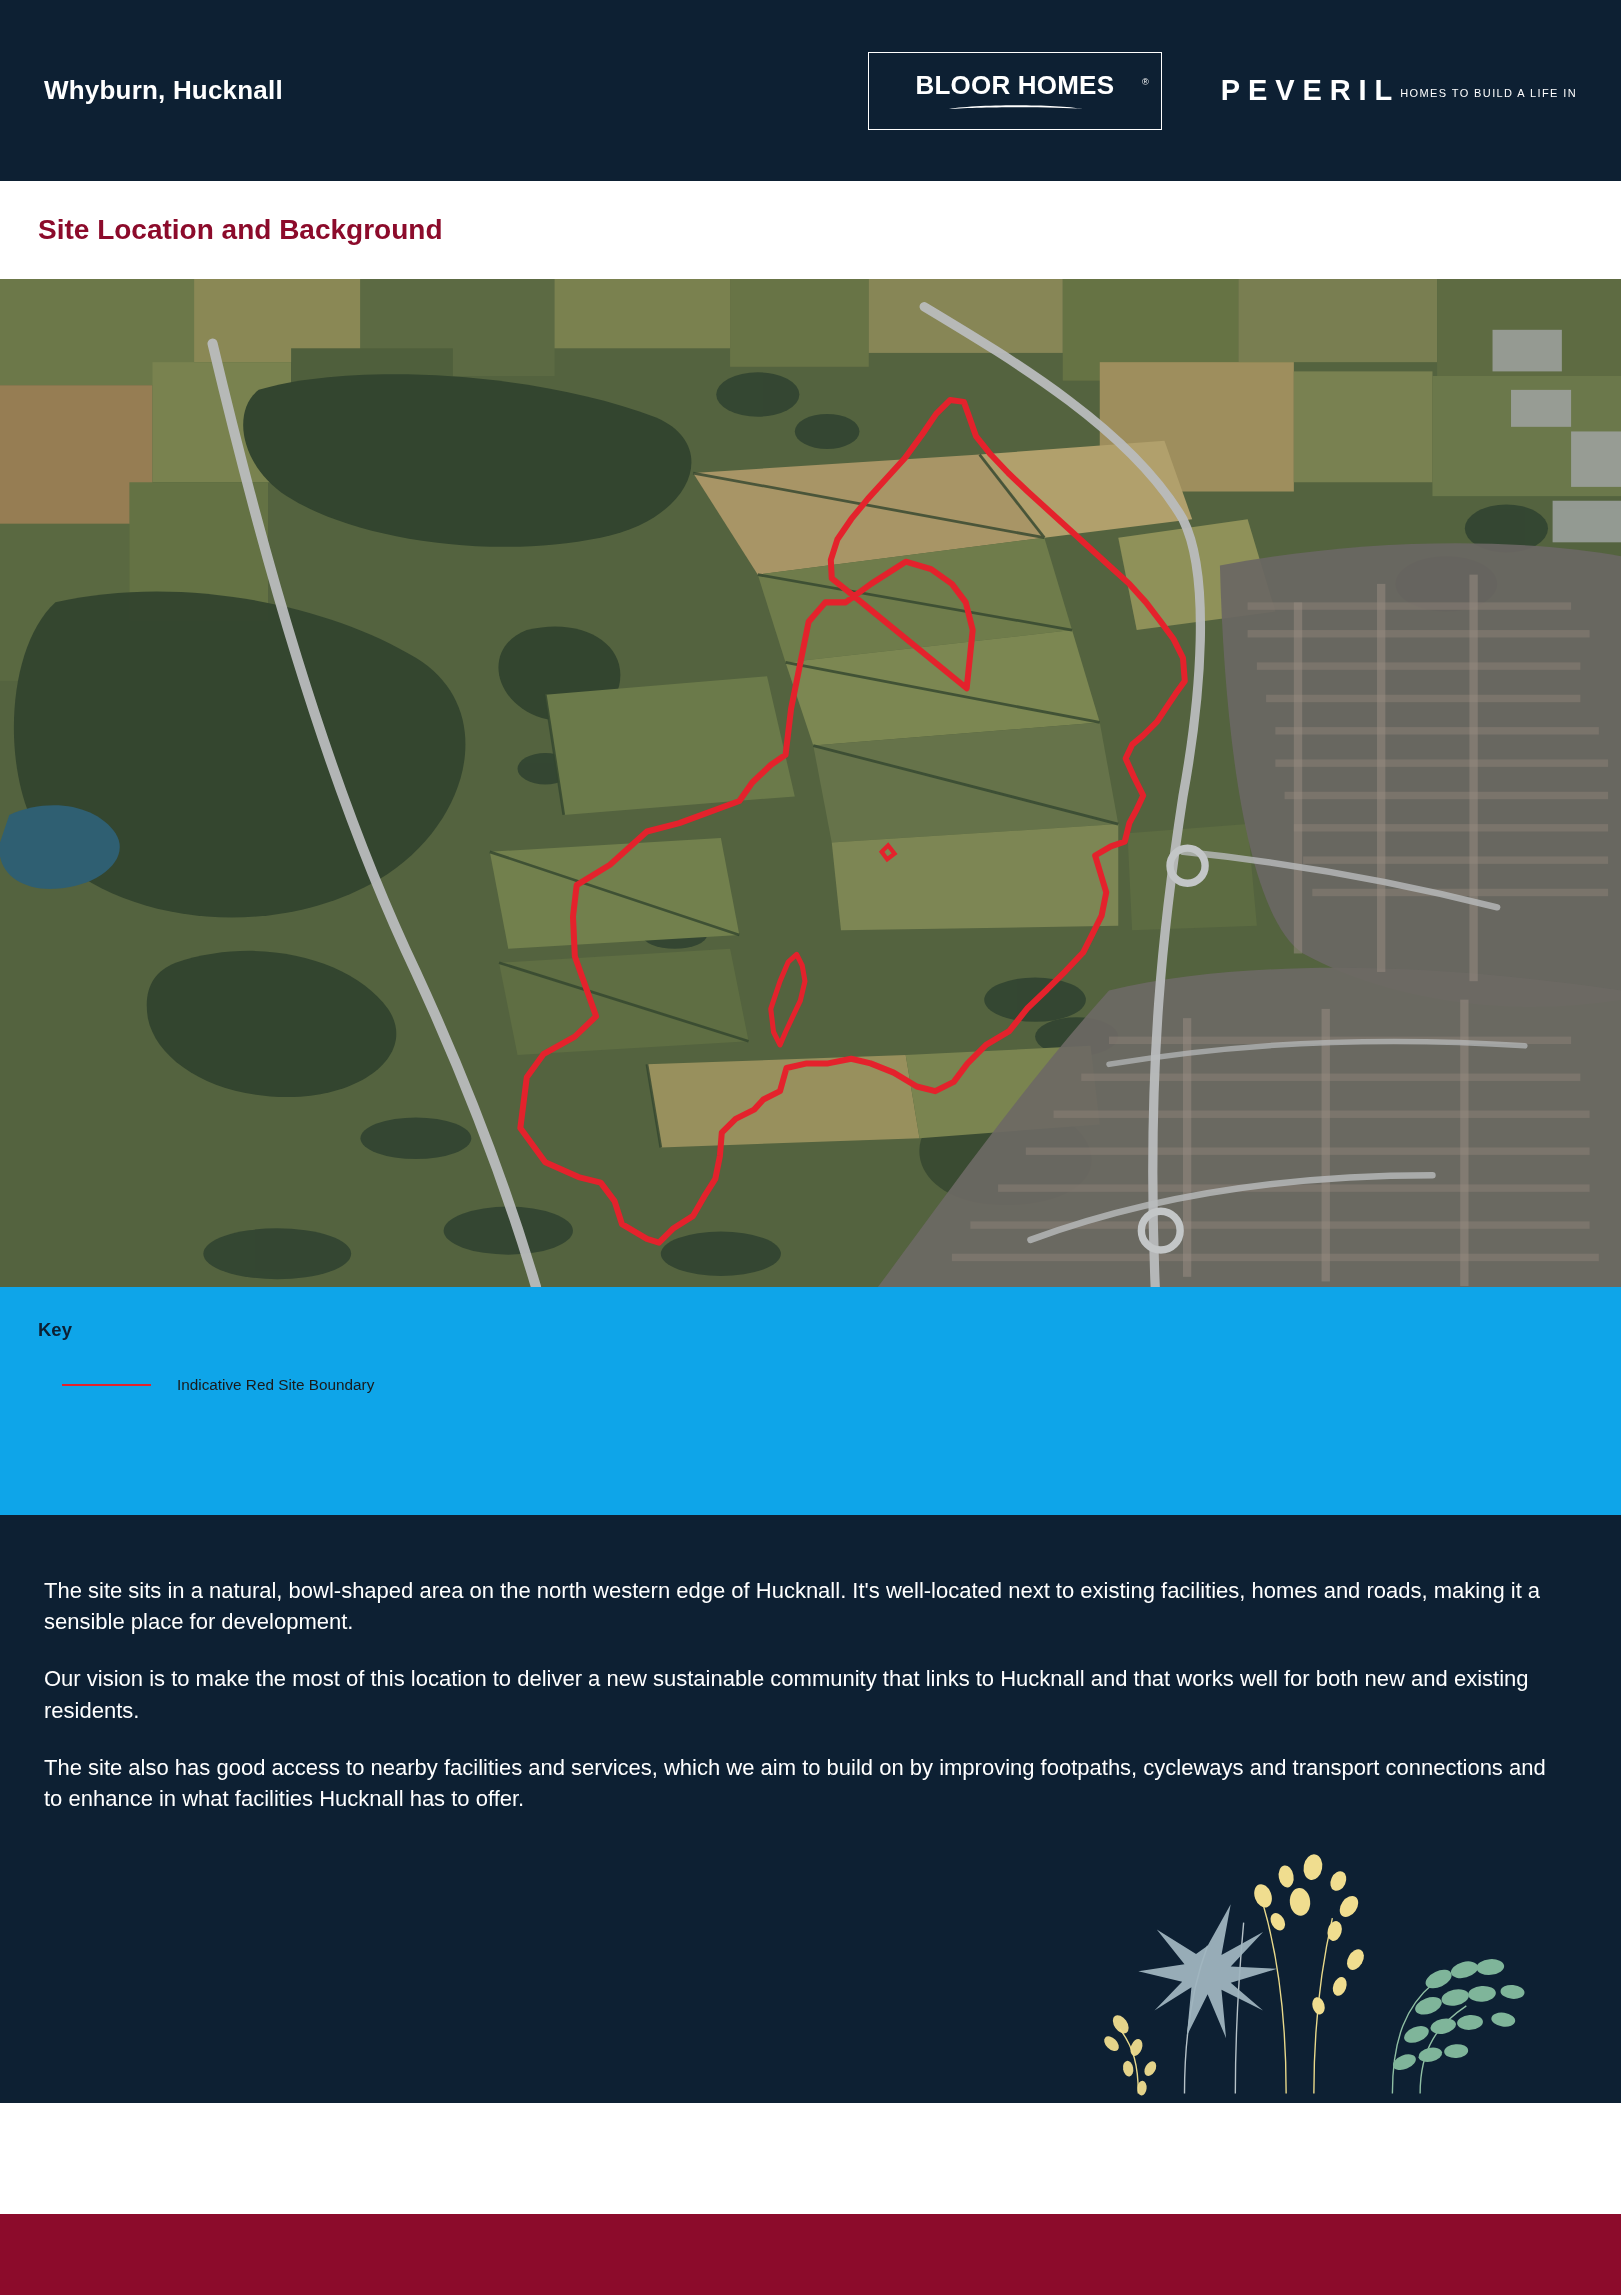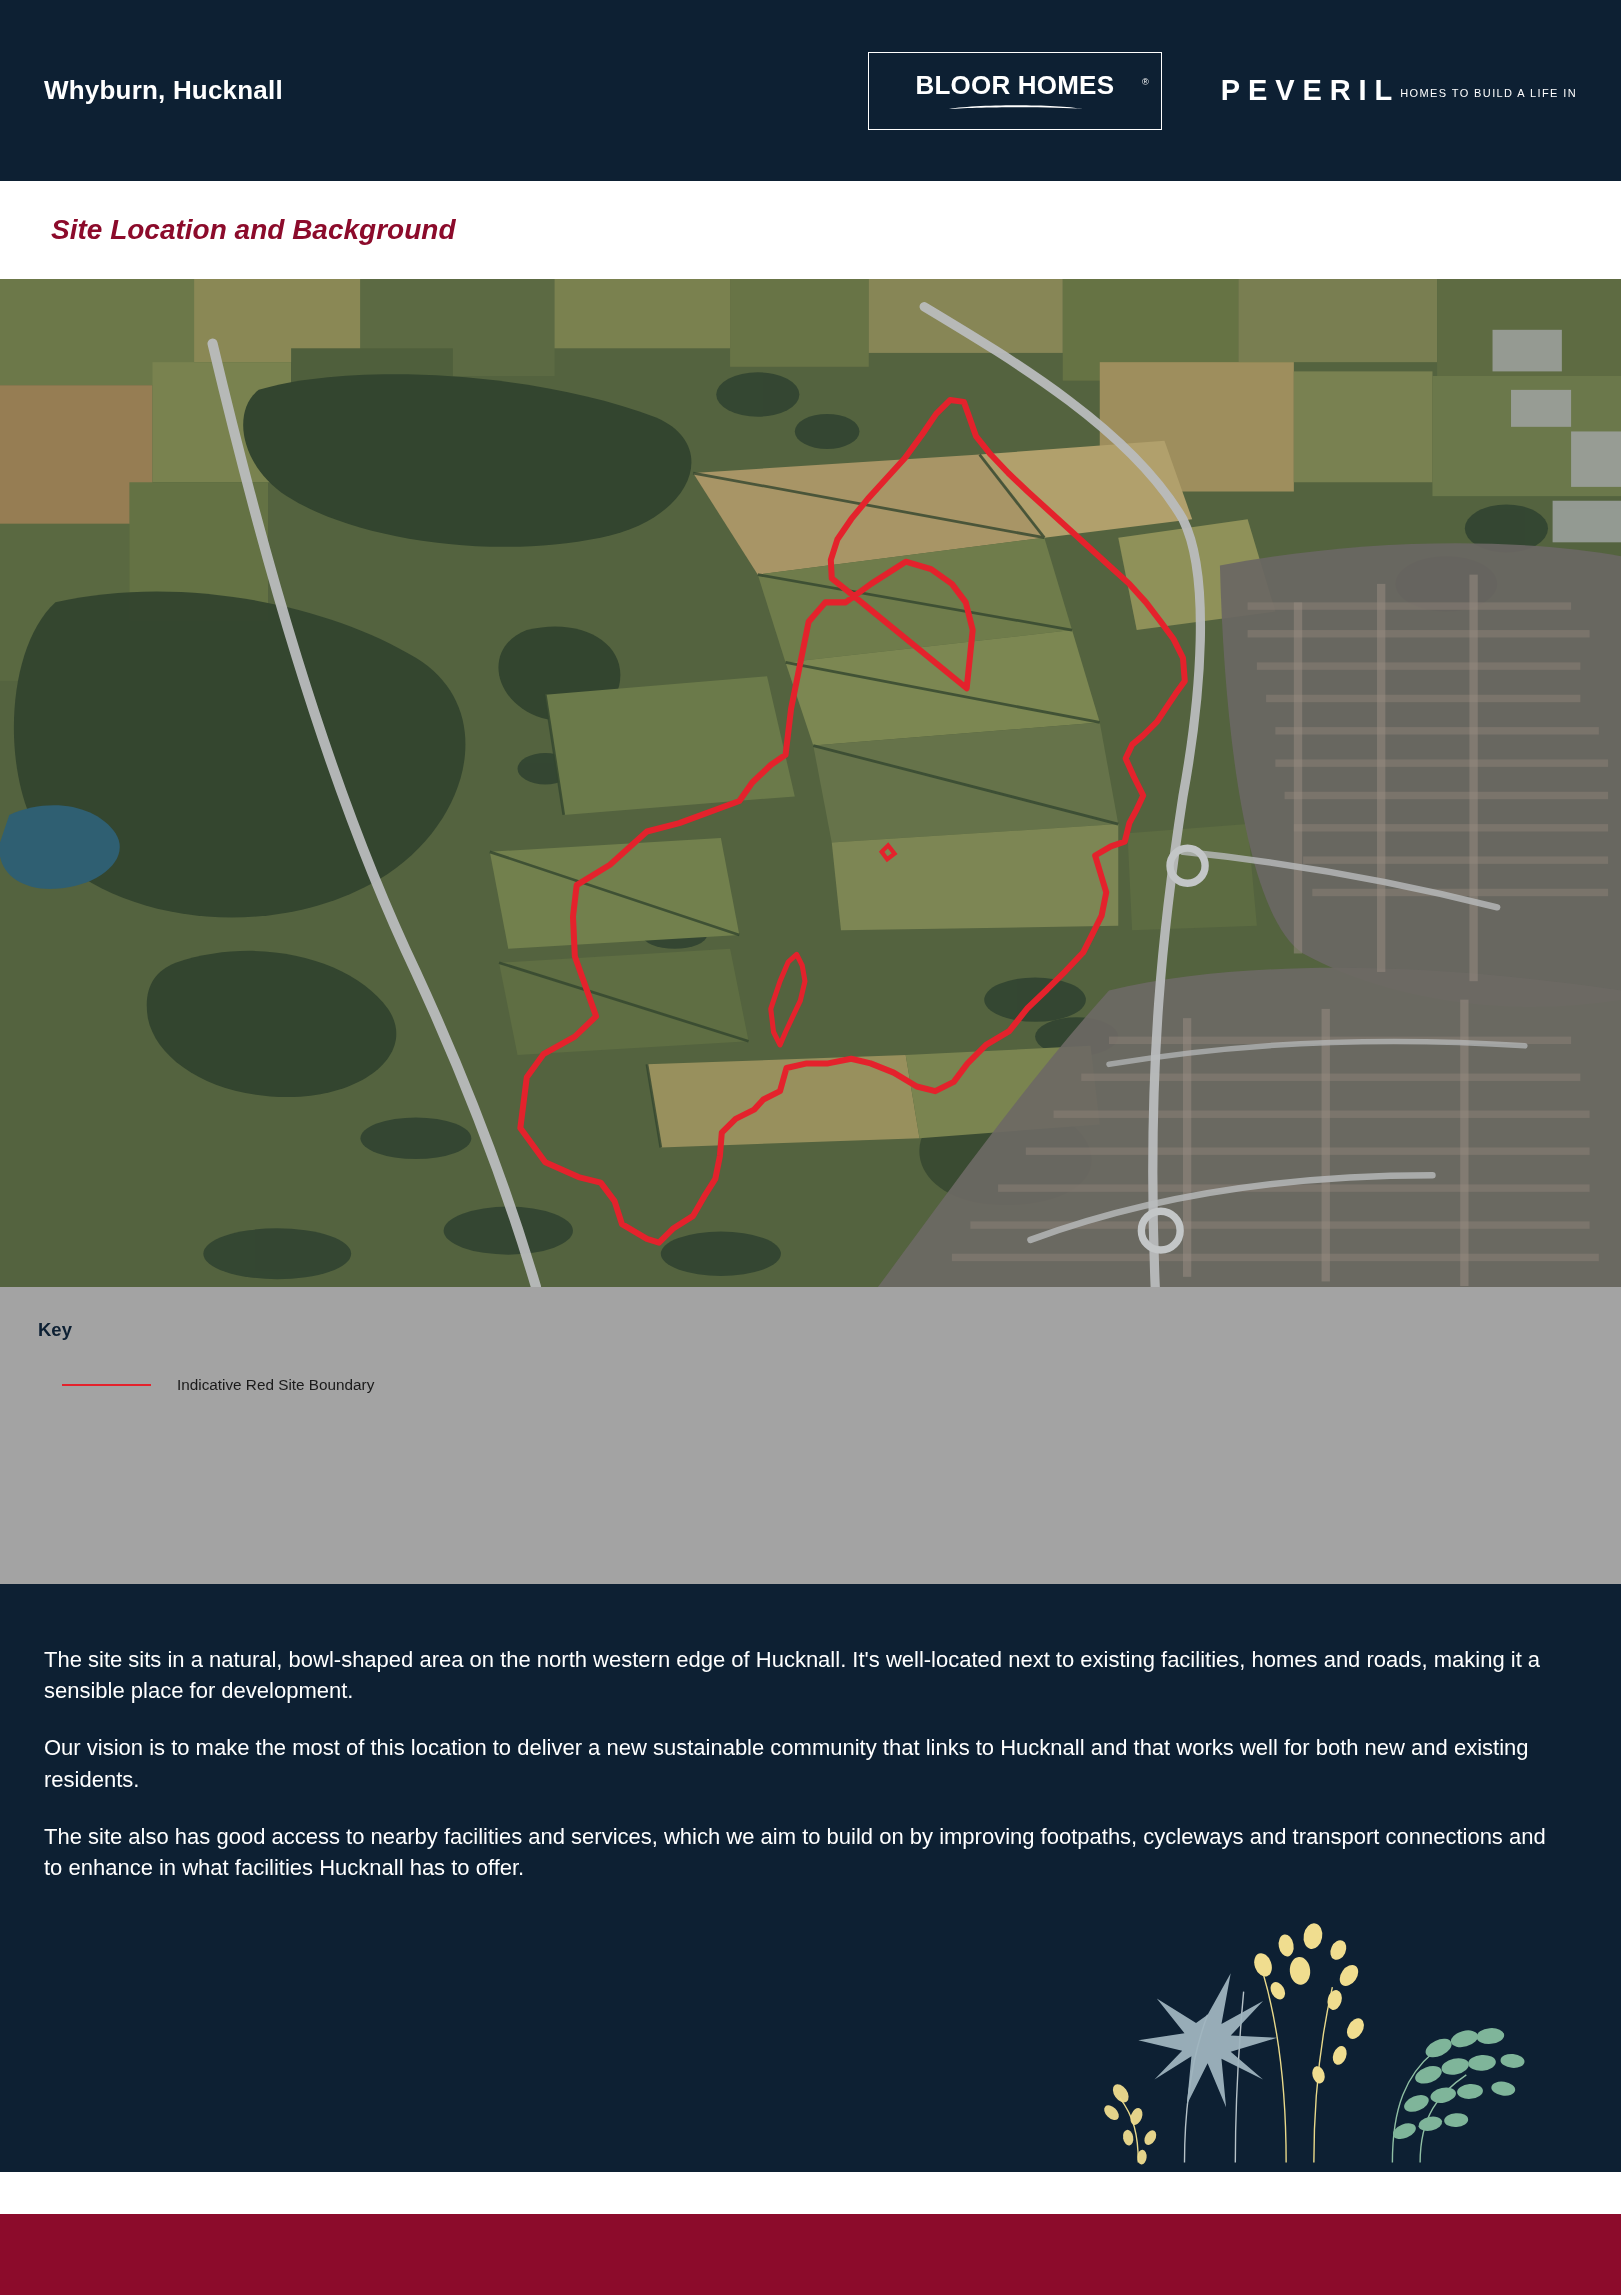--- a/index.html
+++ b/index.html
@@ -87,43 +87,42 @@
     color: #ffffff;
     margin-top: 5.5px;
   }
 
   
   .section-title-bar {
     height: 98px;
     background: #ffffff;
     display: flex;
     align-items: center;
-    padding: 0 51px;
-    font-style: italic;
+    padding: 0 38px;
   }
   .section-title {
     font-size: 28px;
     font-weight: bold;
     color: #8c0b2b;
   }
 
   
   .map-wrap {
     position: relative;
     width: 1621px;
     height: 1008px;
     overflow: hidden;
     background: #46563f;
   }
   .map-svg { display: block; width: 1621px; height: 1008px; }
 
   
   .key-block {
-    height: 297px;
-    background: #a3a3a3;
+    height: 228px;
+    background: #0ea5e9;
     padding: 32px 38px 0 38px;
   }
   .key-heading {
     font-size: 18.5px;
     font-weight: bold;
     color: #0d2033;
     margin-bottom: 35px;
   }
   .key-row { display: flex; align-items: center; }
   .key-line {

